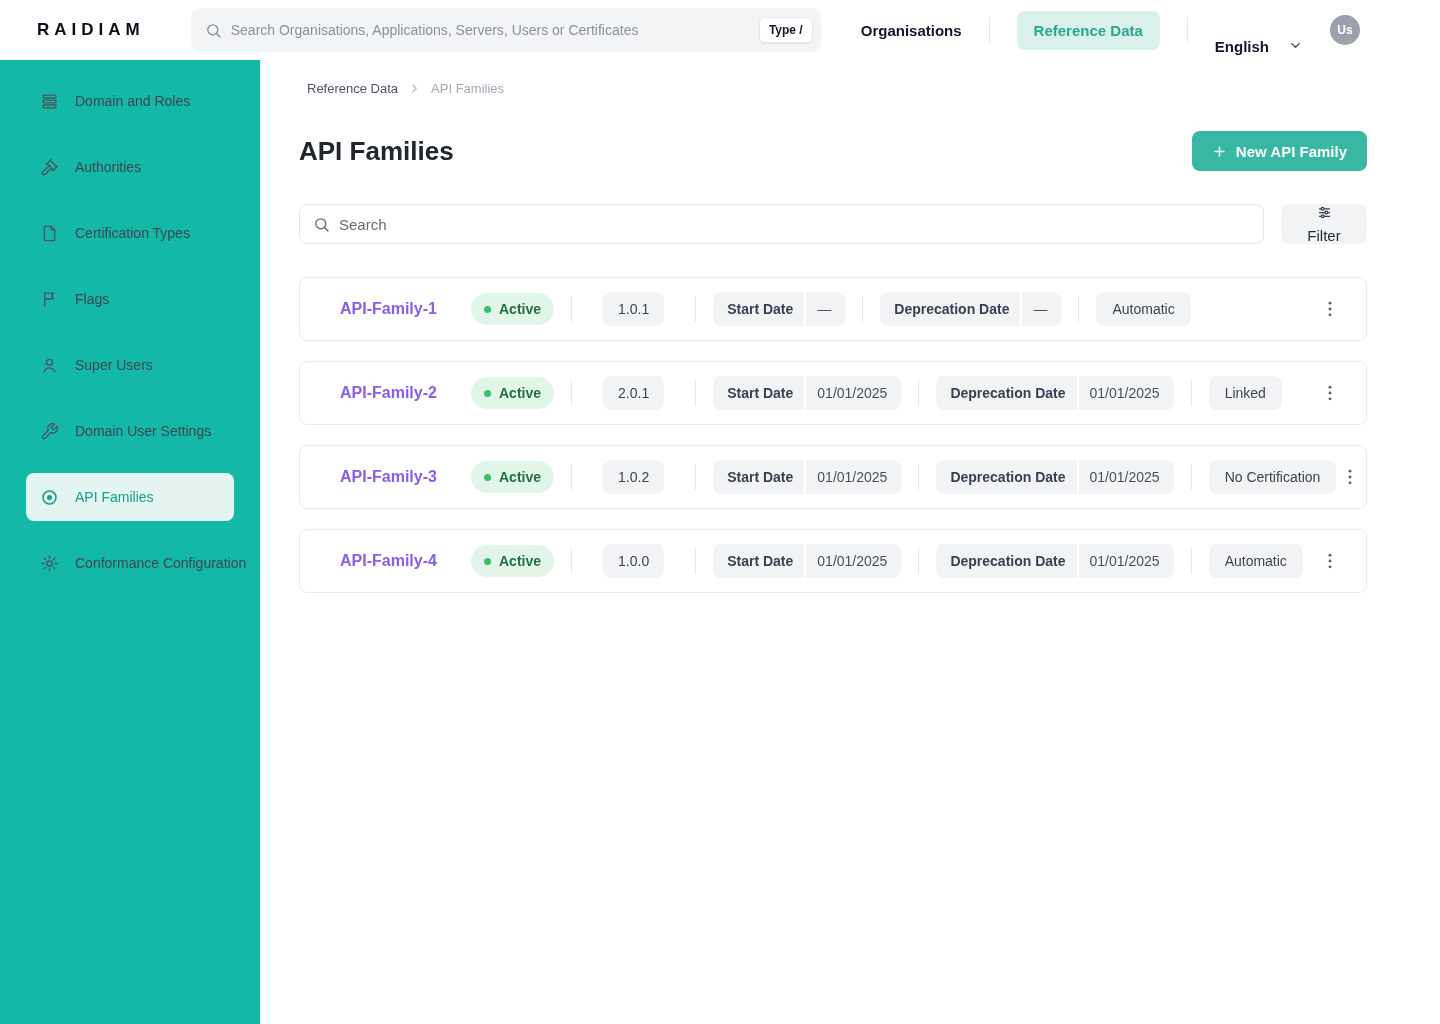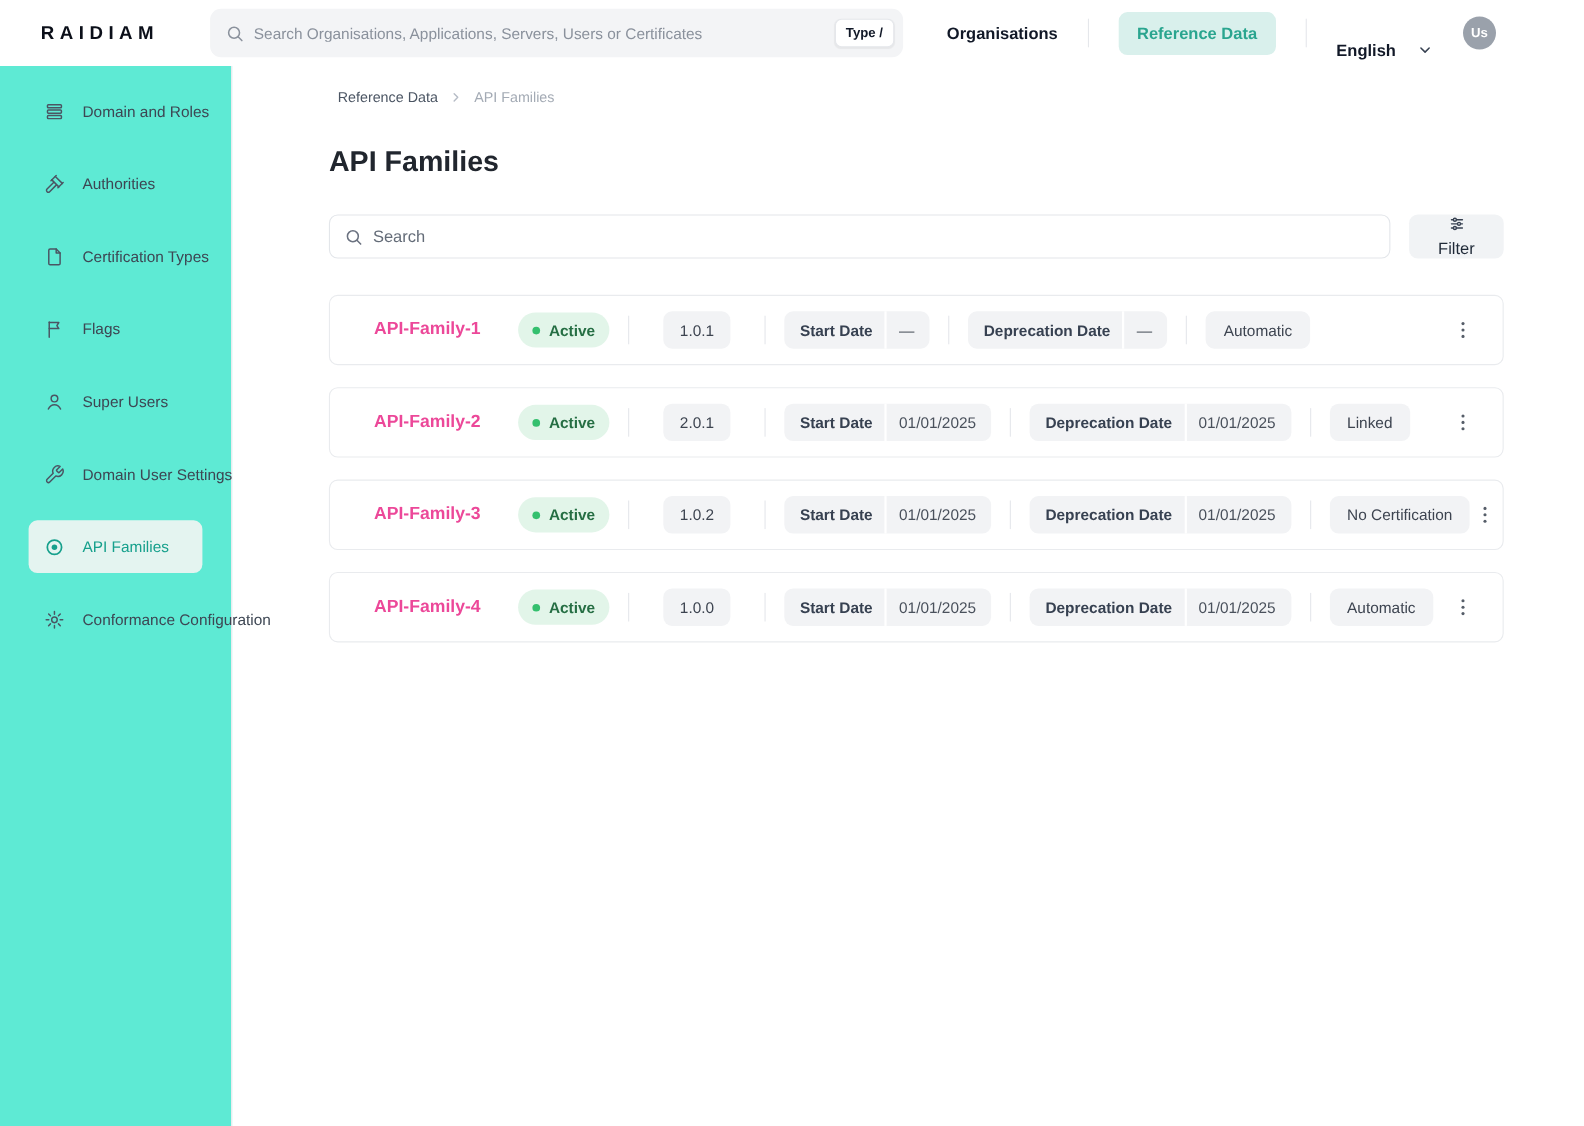--- a/index.html
+++ b/index.html
@@ -25,22 +25,22 @@
   .nav-link { font-size:15px; font-weight:700; color:#111827; cursor:pointer; white-space:nowrap; }
   .top-div { width:1px; height:26px; background:#e5e7eb; }
   .nav-pill { background:#d9f0ec; color:#2aa58f; font-size:15px; font-weight:700;
               padding:11px 17px; border-radius:8px; cursor:pointer; white-space:nowrap; }
   .lang { display:flex; align-items:flex-start; gap:19px; font-size:15px; font-weight:600; color:#111827; cursor:pointer;margin-top:32px; }
   .lang .chev { width:15px; height:15px; color:#374151; }
   .avatar { width:30px; height:30px; border-radius:50%; background:#9aa1ab; color:#fff;
             font-size:12px; font-weight:600; display:flex; align-items:center; justify-content:center; cursor:pointer; }
 
   
-  .sidebar { position:absolute; top:60px; left:0; width:211px; bottom:0;
-             border-right:1px solid #e9ebee; padding-top:17px; background:#5eead4; }
+  .sidebar { position:absolute; top:60px; left:0; width:261px; bottom:0;
+             border-right:1px solid #e9ebee; padding-top:17px; background:#14b8a6; }
   .side-item { height:48px; margin:0 26px 18px; display:flex; align-items:center; gap:16px;
                padding-left:14px; border-radius:8px; cursor:pointer; color:#3d4653; }
   .side-item .icn { width:19px; height:19px; color:#4b5563; flex:none; }
   .side-item .icn svg { width:100%; height:100%; }
   .slabel { font-size:14px; white-space:nowrap; }
   .side-item.active { background:#e4f4f0; }
   .side-item.active .icn, .side-item.active .slabel { color:#16a08c; }
 
   
   .main { margin-left:267px; padding:21px 73px 0 32px; }
@@ -63,21 +63,21 @@
   .tb-search input { flex:1; border:none; outline:none; font:15px "Liberation Sans",sans-serif; color:#0c4a6e; }
   .tb-search input::placeholder { color:#646c78; }
   .btn-filter { width:86px; height:40px; border:none; border-radius:8px; background:#f1f3f5; color:#1f2937;
                 font:15px "Liberation Sans",sans-serif; display:flex; align-items:center; justify-content:center;
                 gap:7px; cursor:pointer;flex-direction:column; }
   .btn-filter .icn { width:15px; height:15px; color:#374151; }
 
   .rows { margin-top:33px; }
   .card { height:64px; border:1px solid #e9ebee; border-radius:8px; background:#fff; margin-bottom:20px;
           display:flex; align-items:center; padding:0 22px 0 40px; }
-  .fam-name { width:131px; flex:none; font-size:16px; font-weight:700; color:#ec4899; }
+  .fam-name { width:131px; flex:none; font-size:16px; font-weight:700; color:#8b5cf6; }
   .badge { display:flex; align-items:center; gap:8px; background:#e2f5e9; color:#256e43;
            border-radius:16px; padding:8px 13px; font-size:14px; font-weight:700; flex:none; }
   .badge .dot { width:7px; height:7px; border-radius:50%; background:#34c06e; }
   .vdiv { width:1px; height:26px; background:#e5e7eb; margin:0 17px; flex:none; }
   .pill { background:#f2f3f5; border-radius:8px; font-size:14px; color:#3d4450;
           display:flex; align-items:center; flex:none; }
   .pill.version { padding:9px 15px; margin:0 14px; min-width:49px; justify-content:center; }
   .pill .plabel { font-weight:700; color:#374151; padding:9px 11px 9px 14px; white-space:nowrap; }
   .pill .pvalue { padding:9px 14px 9px 11px; border-left:2px solid #fff; color:#4a515c; white-space:nowrap; }
   .pill.cert { padding:9px 16px; white-space:nowrap; }
@@ -214,20 +214,29 @@
     <span class="bc-sep">
       <svg viewBox="0 0 24 24" fill="none" stroke="currentColor" stroke-width="2.4" stroke-linecap="round" stroke-linejoin="round">
           <polyline points="9 6 15 12 9 18"></polyline>
         </svg>
     </span>
     <span class="bc-current">API Families</span>
   </div>
 
   <div class="title-row">
     <h1 class="page-title">API Families</h1>
+    <button class="btn-new">
+      <span class="icn">
+        <svg viewBox="0 0 24 24" fill="none" stroke="currentColor" stroke-width="2.4" stroke-linecap="round">
+            <line x1="12" y1="5" x2="12" y2="19"></line>
+            <line x1="5" y1="12" x2="19" y2="12"></line>
+          </svg>
+      </span>
+      <span>New API Family</span>
+    </button>
   </div>
 
   <div class="toolbar">
     <div class="tb-search">
       <span class="sicon">
         <svg viewBox="0 0 24 24" fill="none" stroke="currentColor" stroke-width="2" stroke-linecap="round">
             <circle cx="11" cy="11" r="7"></circle>
             <line x1="16.5" y1="16.5" x2="21" y2="21"></line>
           </svg>
       </span>

